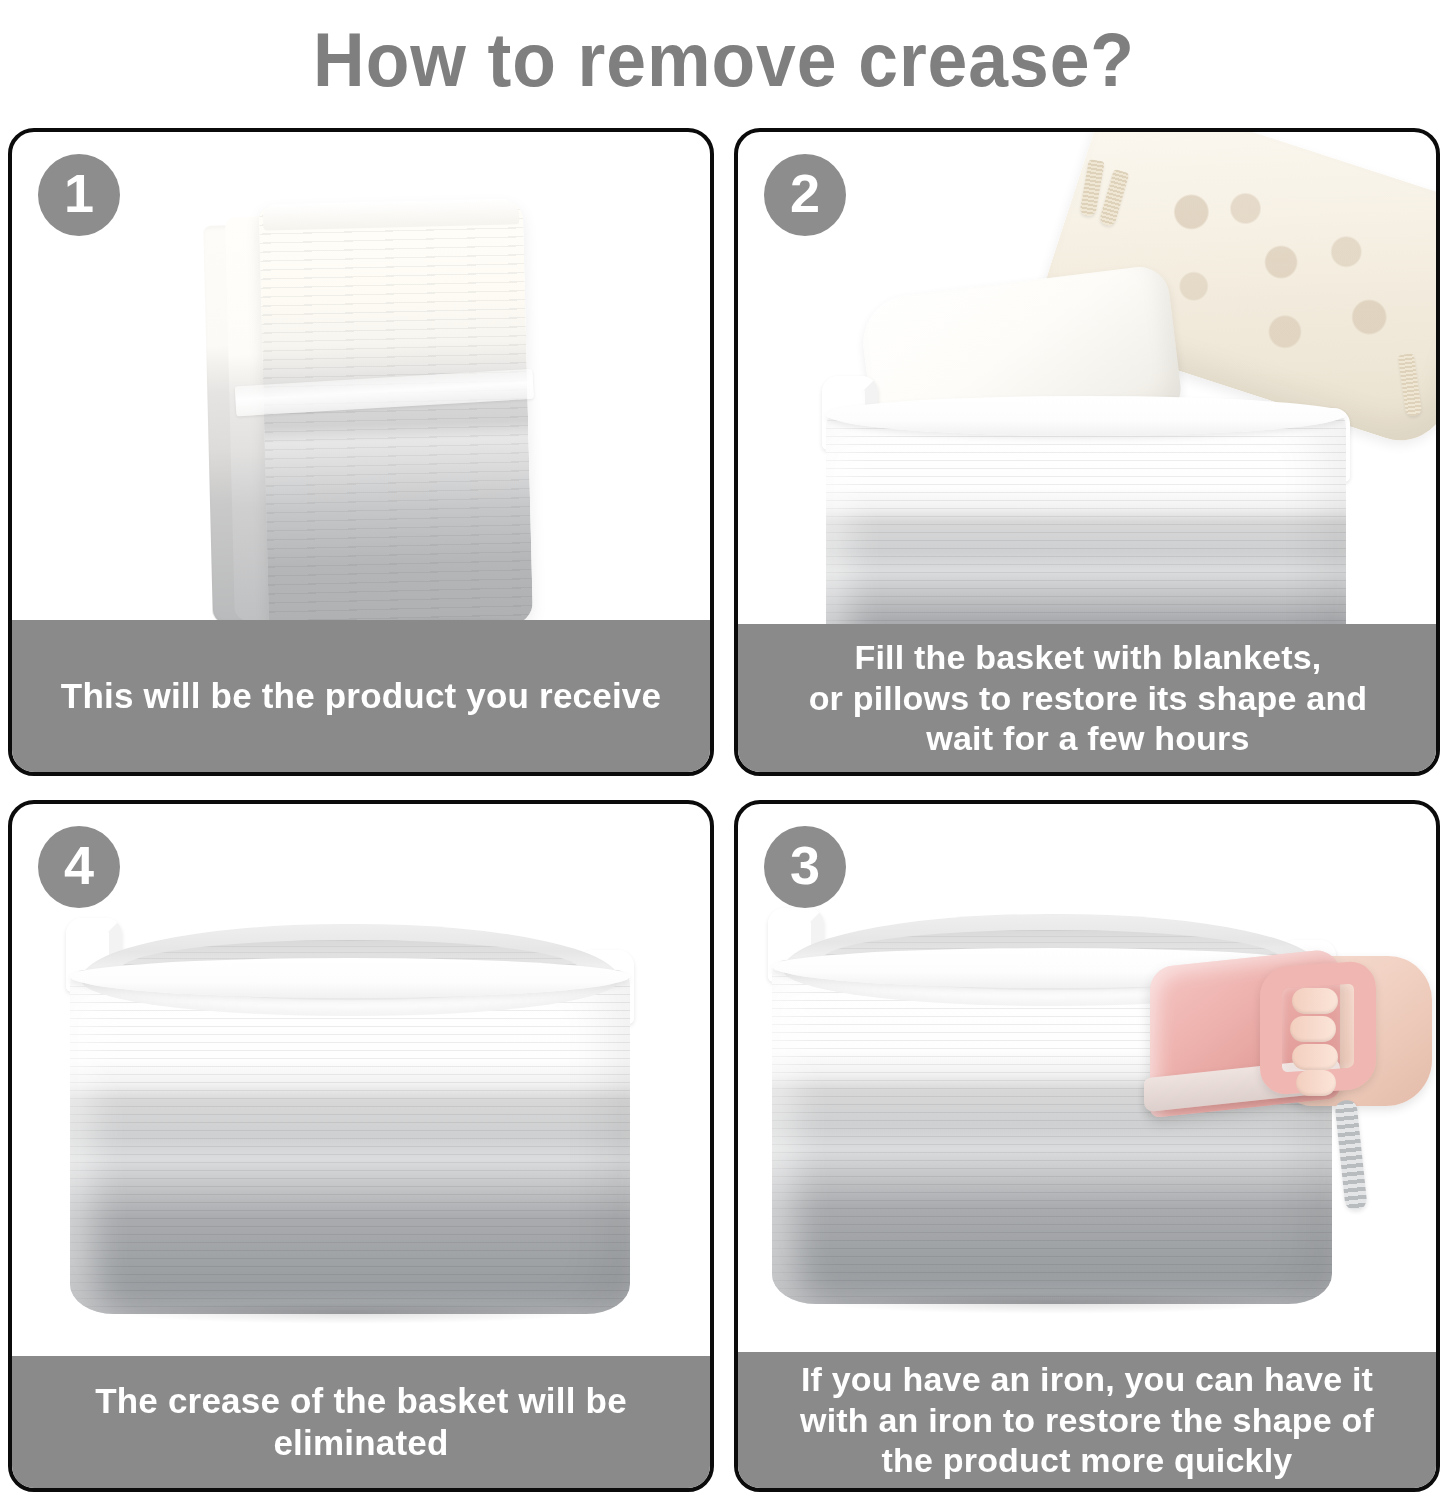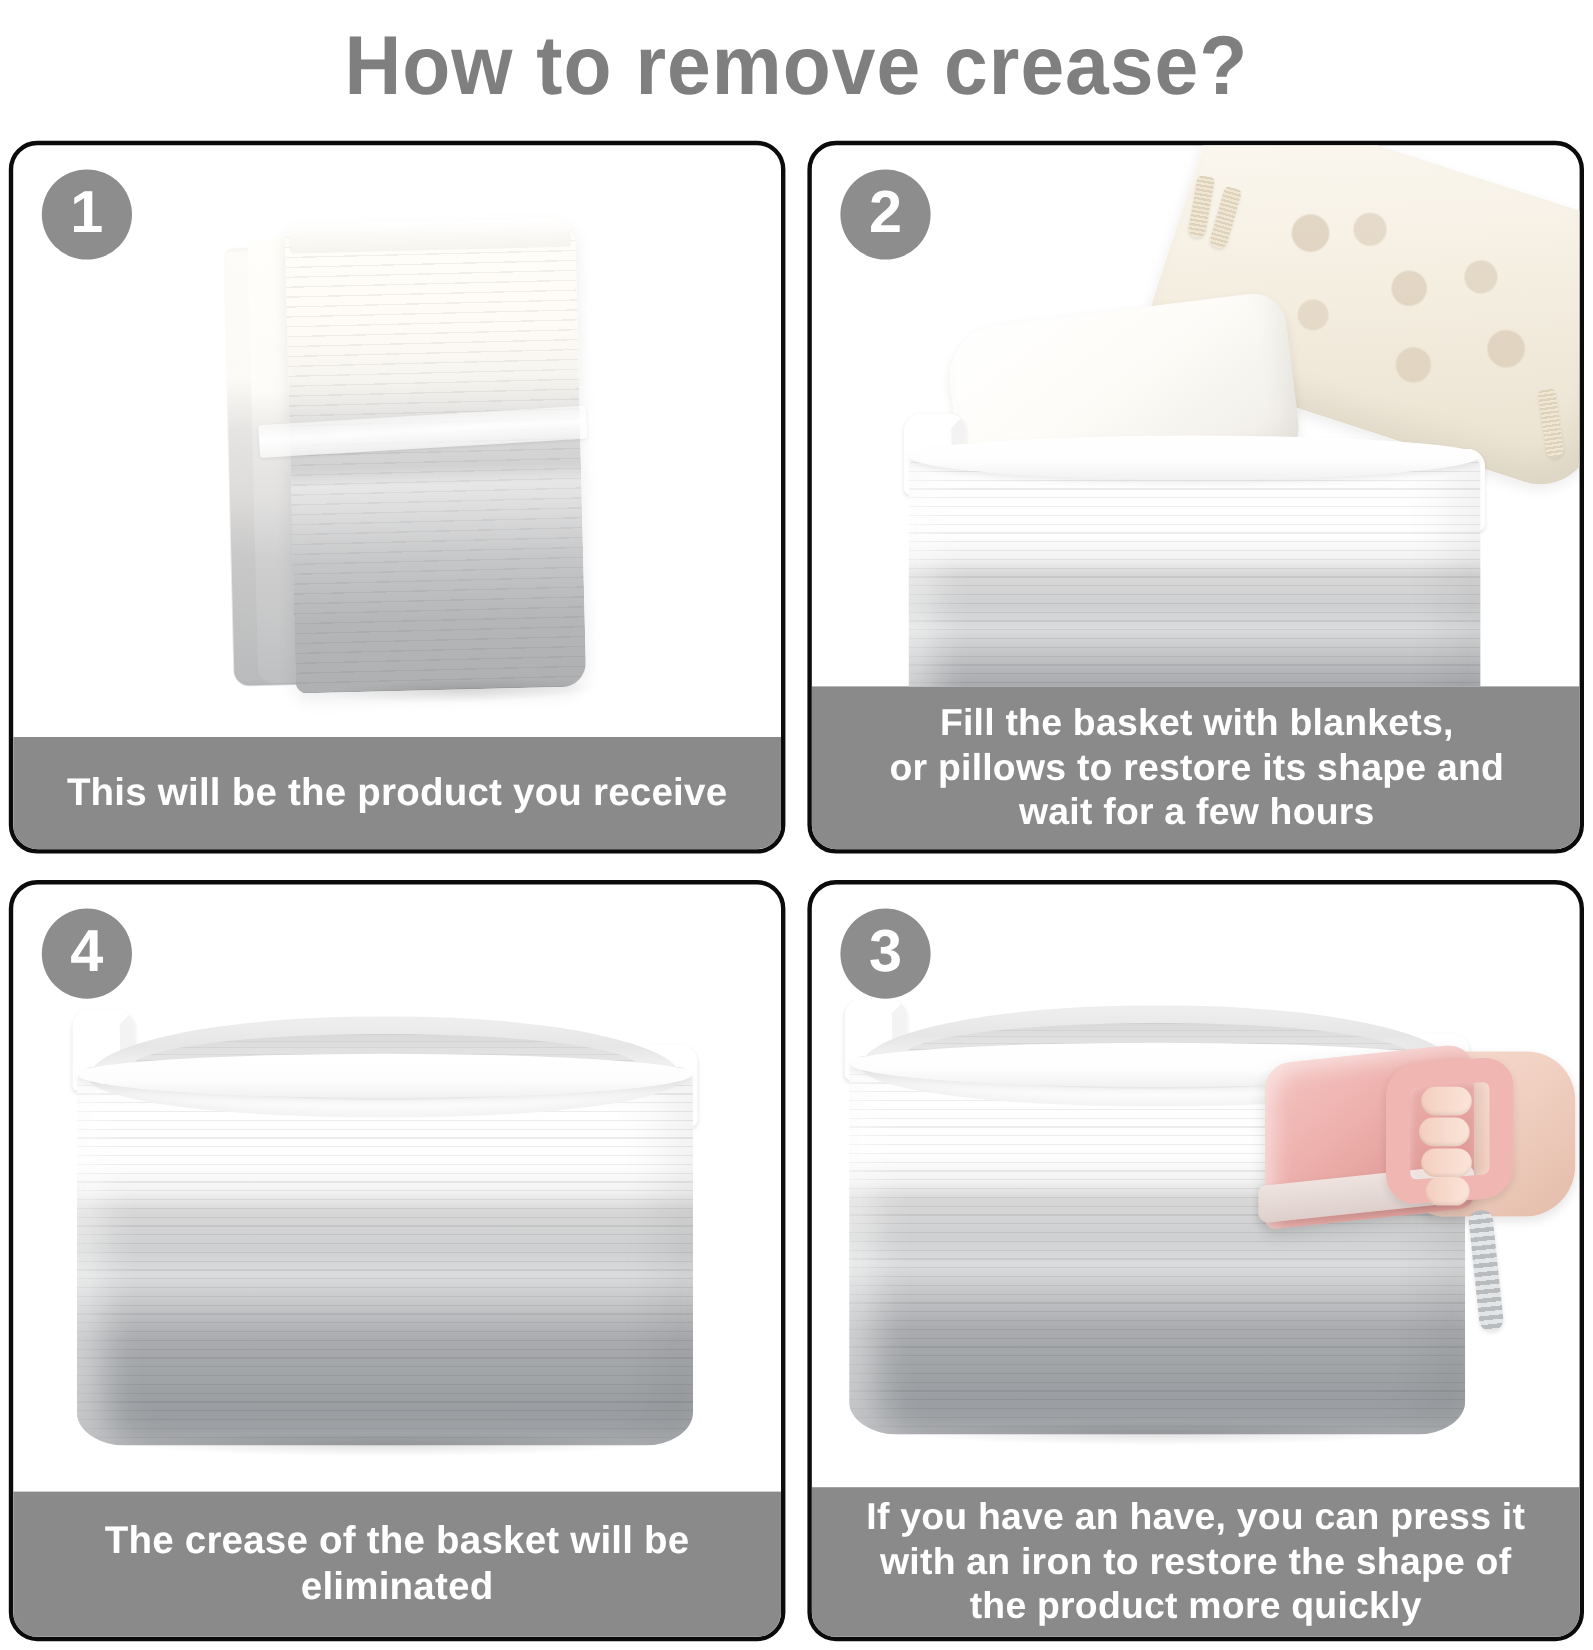--- a/index.html
+++ b/index.html
@@ -81,21 +81,21 @@
     font-weight: 700;
     text-align: center;
     display: flex;
     align-items: center;
     justify-content: center;
     padding: 8px 18px;
     white-space: pre-line;
     line-height: 1.2;
     letter-spacing: 0.2px;
   }
-  .caption-1 { height: 102px; font-size: 35px; }
+  .caption-1 { height: 152px; font-size: 35px; }
   .caption-2 { height: 148px; font-size: 34px; padding-left: 20px; }
   .caption-4 { height: 132px; font-size: 35px; }
   .caption-3 { height: 136px; font-size: 34px; }
 
   
   .art { position: absolute; inset: 0; }
 
   
   .fold-wrap {
     position: absolute;
@@ -433,18 +433,18 @@
           <div class="iron-plate"></div>
           <div class="iron-handle-ring"></div>
           <div class="finger f1"></div>
           <div class="finger f2"></div>
           <div class="finger f3"></div>
           <div class="finger f4"></div>
           <div class="iron-cord"></div>
         </div>
       </div>
     </div>
-    <div class="caption caption-3">If you have an have, you can press it
+    <div class="caption caption-3">If you have an iron, you can have it
 with an iron to restore the shape of
 the product more quickly</div>
   </div>
 
 </div>
 
 </body></html>

